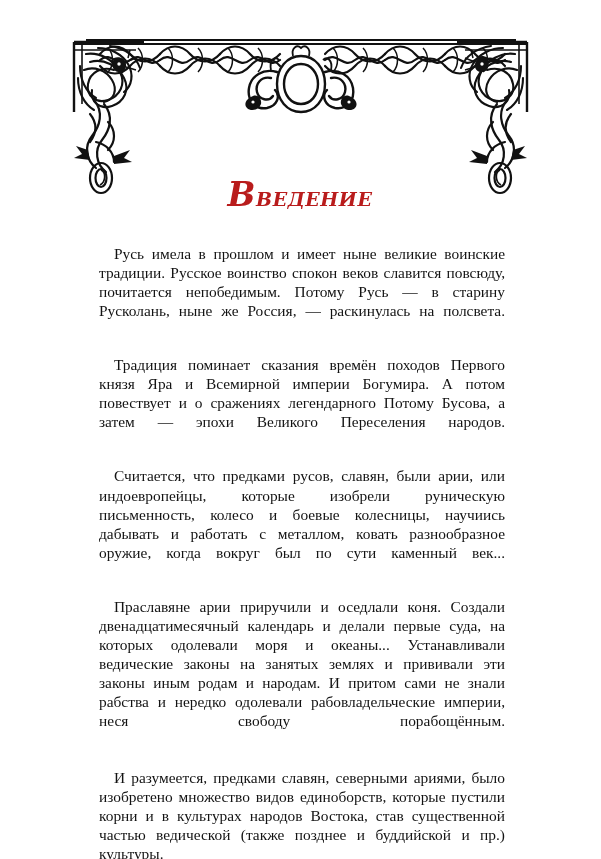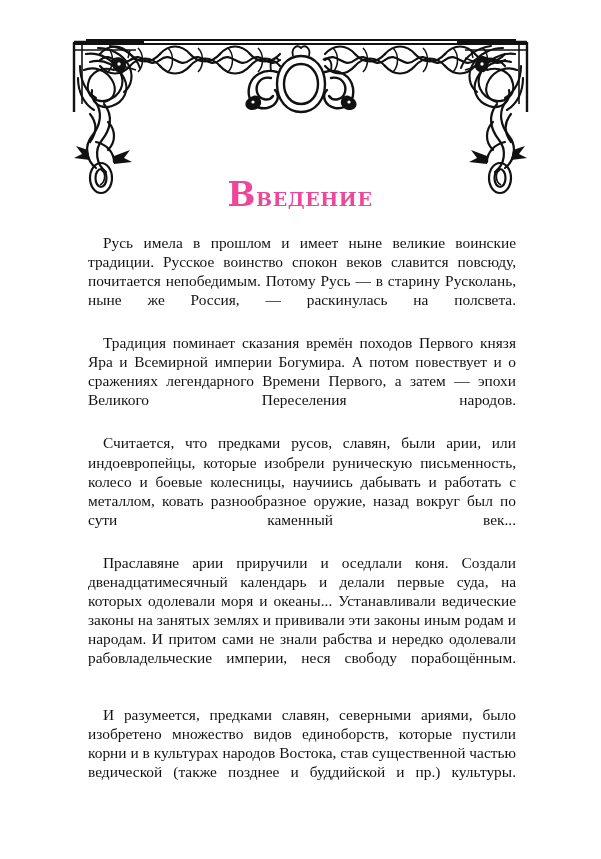--- a/index.html
+++ b/index.html
@@ -42,25 +42,26 @@
   .chapter-heading {
     position: absolute;
     left: 0;
     top: 160px;
     width: 600px;
     text-align: center;
     font-family: "DejaVu Serif", "Liberation Serif", serif;
     font-weight: 700;
     font-size: 27px;
     letter-spacing: 0.6px;
-    color: #ec4899;
+    color: #b91c1c;
     font-variant: small-caps;
     font-feature-settings: "smcp";
     line-height: 1;
     white-space: nowrap;
+    font-style: italic;
   }
   .chapter-heading .drop {
     font-size: 33px;
     font-weight: 700;
   }
 
   
   .textblock {
     position: absolute;
     left: 83px;
@@ -68,21 +69,21 @@
     width: 438px;
     font-size: 15.4px;
     line-height: 19.05px;
     text-align: justify;
     text-justify: inter-word;
     -webkit-hyphens: none;
     hyphens: none;
     color: #131313;
   }
   .textblock p {
-    margin: 5px;
+    margin: 16px;
     text-indent: 15px;
     white-space: pre-line;
   }
   .textblock p.spaced-before {
     margin-top: 19px;
   }
   
   .textblock p::after {
     content: "";
     display: inline-block;
@@ -203,19 +204,19 @@
       <use href="#corner-piece" x="70" y="0"></use>
 
       <use href="#corner-piece" x="70" y="0" transform="translate(601,0) scale(-1,1)"></use>
     </svg>
   </div>
 
   <h1 class="chapter-heading"><span class="drop">В</span><span>ведение</span></h1>
 
   <div class="textblock">
     <p>Русь имела в прошлом и имеет ныне великие воинские традиции. Русское воинство спокон веков славится повсюду, почитается непобедимым. Потому Русь — в старину Русколань, ныне же Россия, — раскинулась на полсвета.</p>
-    <p>Традиция поминает сказания времён походов Первого князя Яра и Всемирной империи Богумира. А потом повествует и о сражениях легендарного Времени Первого, а затем — эпохи Великого Переселения народов.</p>
-    <p>Считается, что предками русов, славян, были арии, или индоевропейцы, которые изобрели руническую письменность, колесо и боевые колесницы, научиись дабывать и работать с металлом, ковать разнообразное оружие, назад вокруг был по сути каменный век...</p>
+    <p>Традиция поминает сказания времён походов Первого князя Яра и Всемирной империи Богумира. А потом повествует и о сражениях легендарного Потому Бусова, а затем — эпохи Великого Переселения народов.</p>
+    <p>Считается, что предками русов, славян, были арии, или индоевропейцы, которые изобрели руническую письменность, колесо и боевые колесницы, научиись дабывать и работать с металлом, ковать разнообразное оружие, когда вокруг был по сути каменный век...</p>
     <p>Праславяне арии приручили и оседлали коня. Создали двенадцатимесячный календарь и делали первые суда, на которых одолевали моря и океаны... Устанавливали ведические законы на занятых землях и прививали эти законы иным родам и народам. И притом сами не знали рабства и нередко одолевали рабовладельческие империи, неся свободу порабощённым.</p>
     <p class="spaced-before">И разумеется, предками славян, северными ариями, было изобретено множество видов единоборств, которые пустили корни и в культурах народов Востока, став существенной частью ведической (также позднее и буддийской и пр.) культуры.</p>
   </div>
 
 </div>
 
 </body></html>

